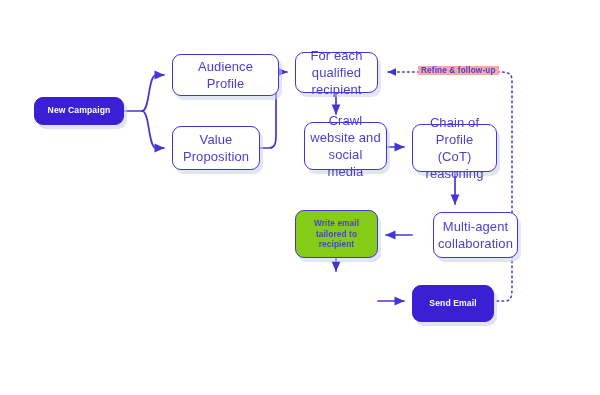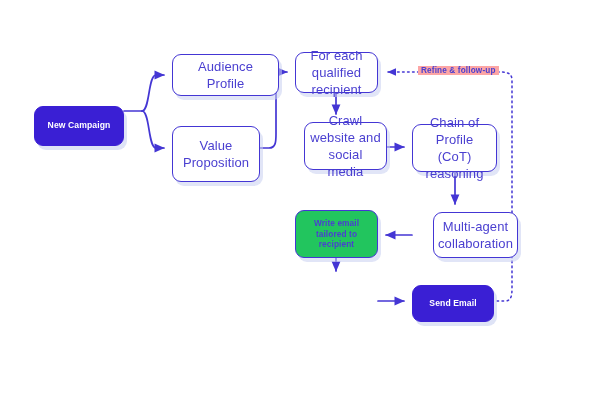--- a/index.html
+++ b/index.html
@@ -44,21 +44,21 @@
     border: 1.6px solid #4436d4;
     box-shadow: 3px 4px 0 0 rgba(200,208,240,0.55);
   }
   .node.outlined .label {
     color: #4a3fd0;
     font-size: 13px;
     font-weight: 400;
   }
   
   .node.tinted {
-    background: #22c55e;
+    background: #84cc16;
     border: 1.6px solid #4436d4;
     box-shadow: 3px 4px 0 0 rgba(200,208,240,0.55);
   }
   .node.tinted .label {
     color: #4a3fd0;
     font-size: 8.3px;
     font-weight: 700;
   }
   
   .node.filled {
@@ -121,29 +121,29 @@
       <path d="M336,258 L336,271" marker-end="url(#ah)"></path>
 
       <path d="M378,301 L404,301" marker-end="url(#ah)"></path>
     </g>
 
     <g fill="none" stroke="#4436d4" stroke-width="1.5" stroke-linecap="round" stroke-dasharray="1.6 3.4">
       <path d="M497,301 L505,301 C512,301 512,294 512,287 L512,80 C512,72 505,72 498,72 L388,72" marker-end="url(#ahd)"></path>
     </g>
   </svg>
 
-  <div class="node filled" style="left:34px; top:106px; width:90px; height:40px;text-align:center;">
+  <div class="node filled" style="left:34px; top:97px; width:90px; height:28px;text-align:center;">
     <span class="label">New Campaign</span>
   </div>
 
   <div class="node outlined" style="left:172px; top:54px; width:107px; height:42px;">
     <span class="label">Audience Profile</span>
   </div>
 
-  <div class="node outlined" style="left:172px; top:126px; width:88px; height:56px;">
+  <div class="node outlined" style="left:172px; top:126px; width:88px; height:44px;">
     <span class="label">Value Proposition</span>
   </div>
 
   <div class="node outlined" style="left:295px; top:52px; width:83px; height:41px;">
     <span class="label">For each qualified recipient</span>
   </div>
 
   <div class="node outlined" style="left:295px; top:122px; width:83px; height:48px;margin-left:9px;">
     <span class="label">Crawl website and social media</span>
   </div>

